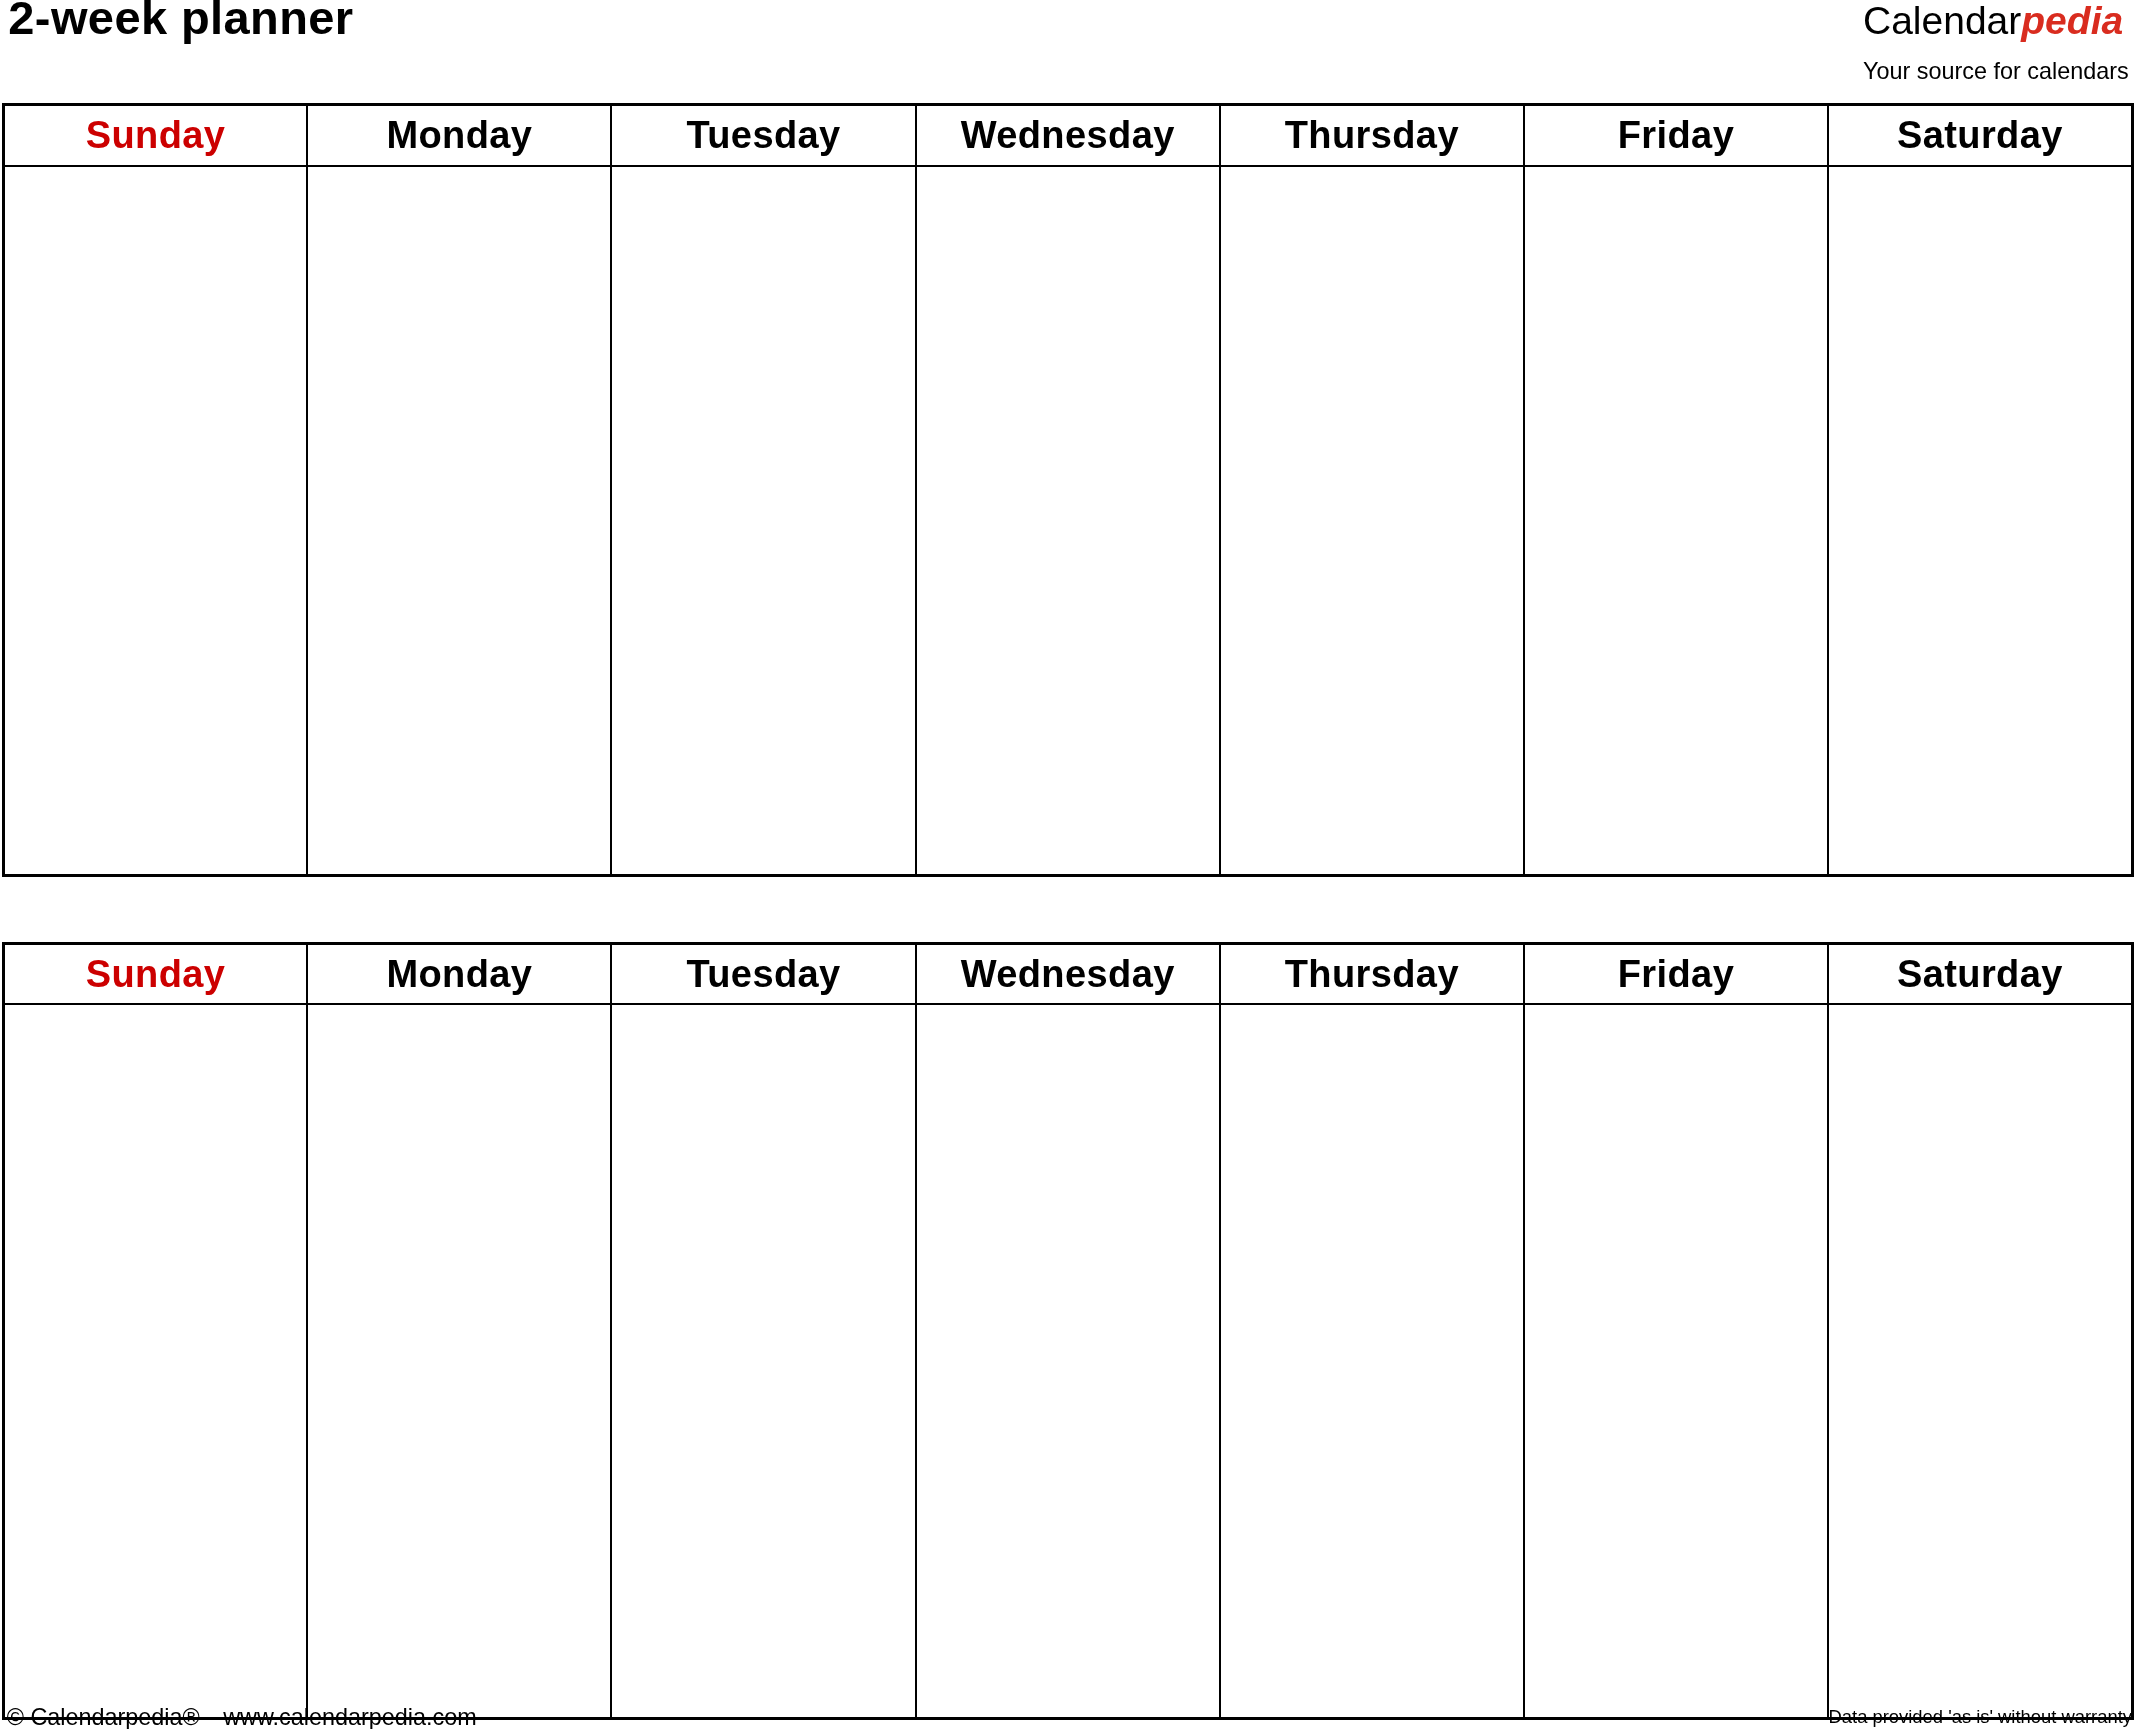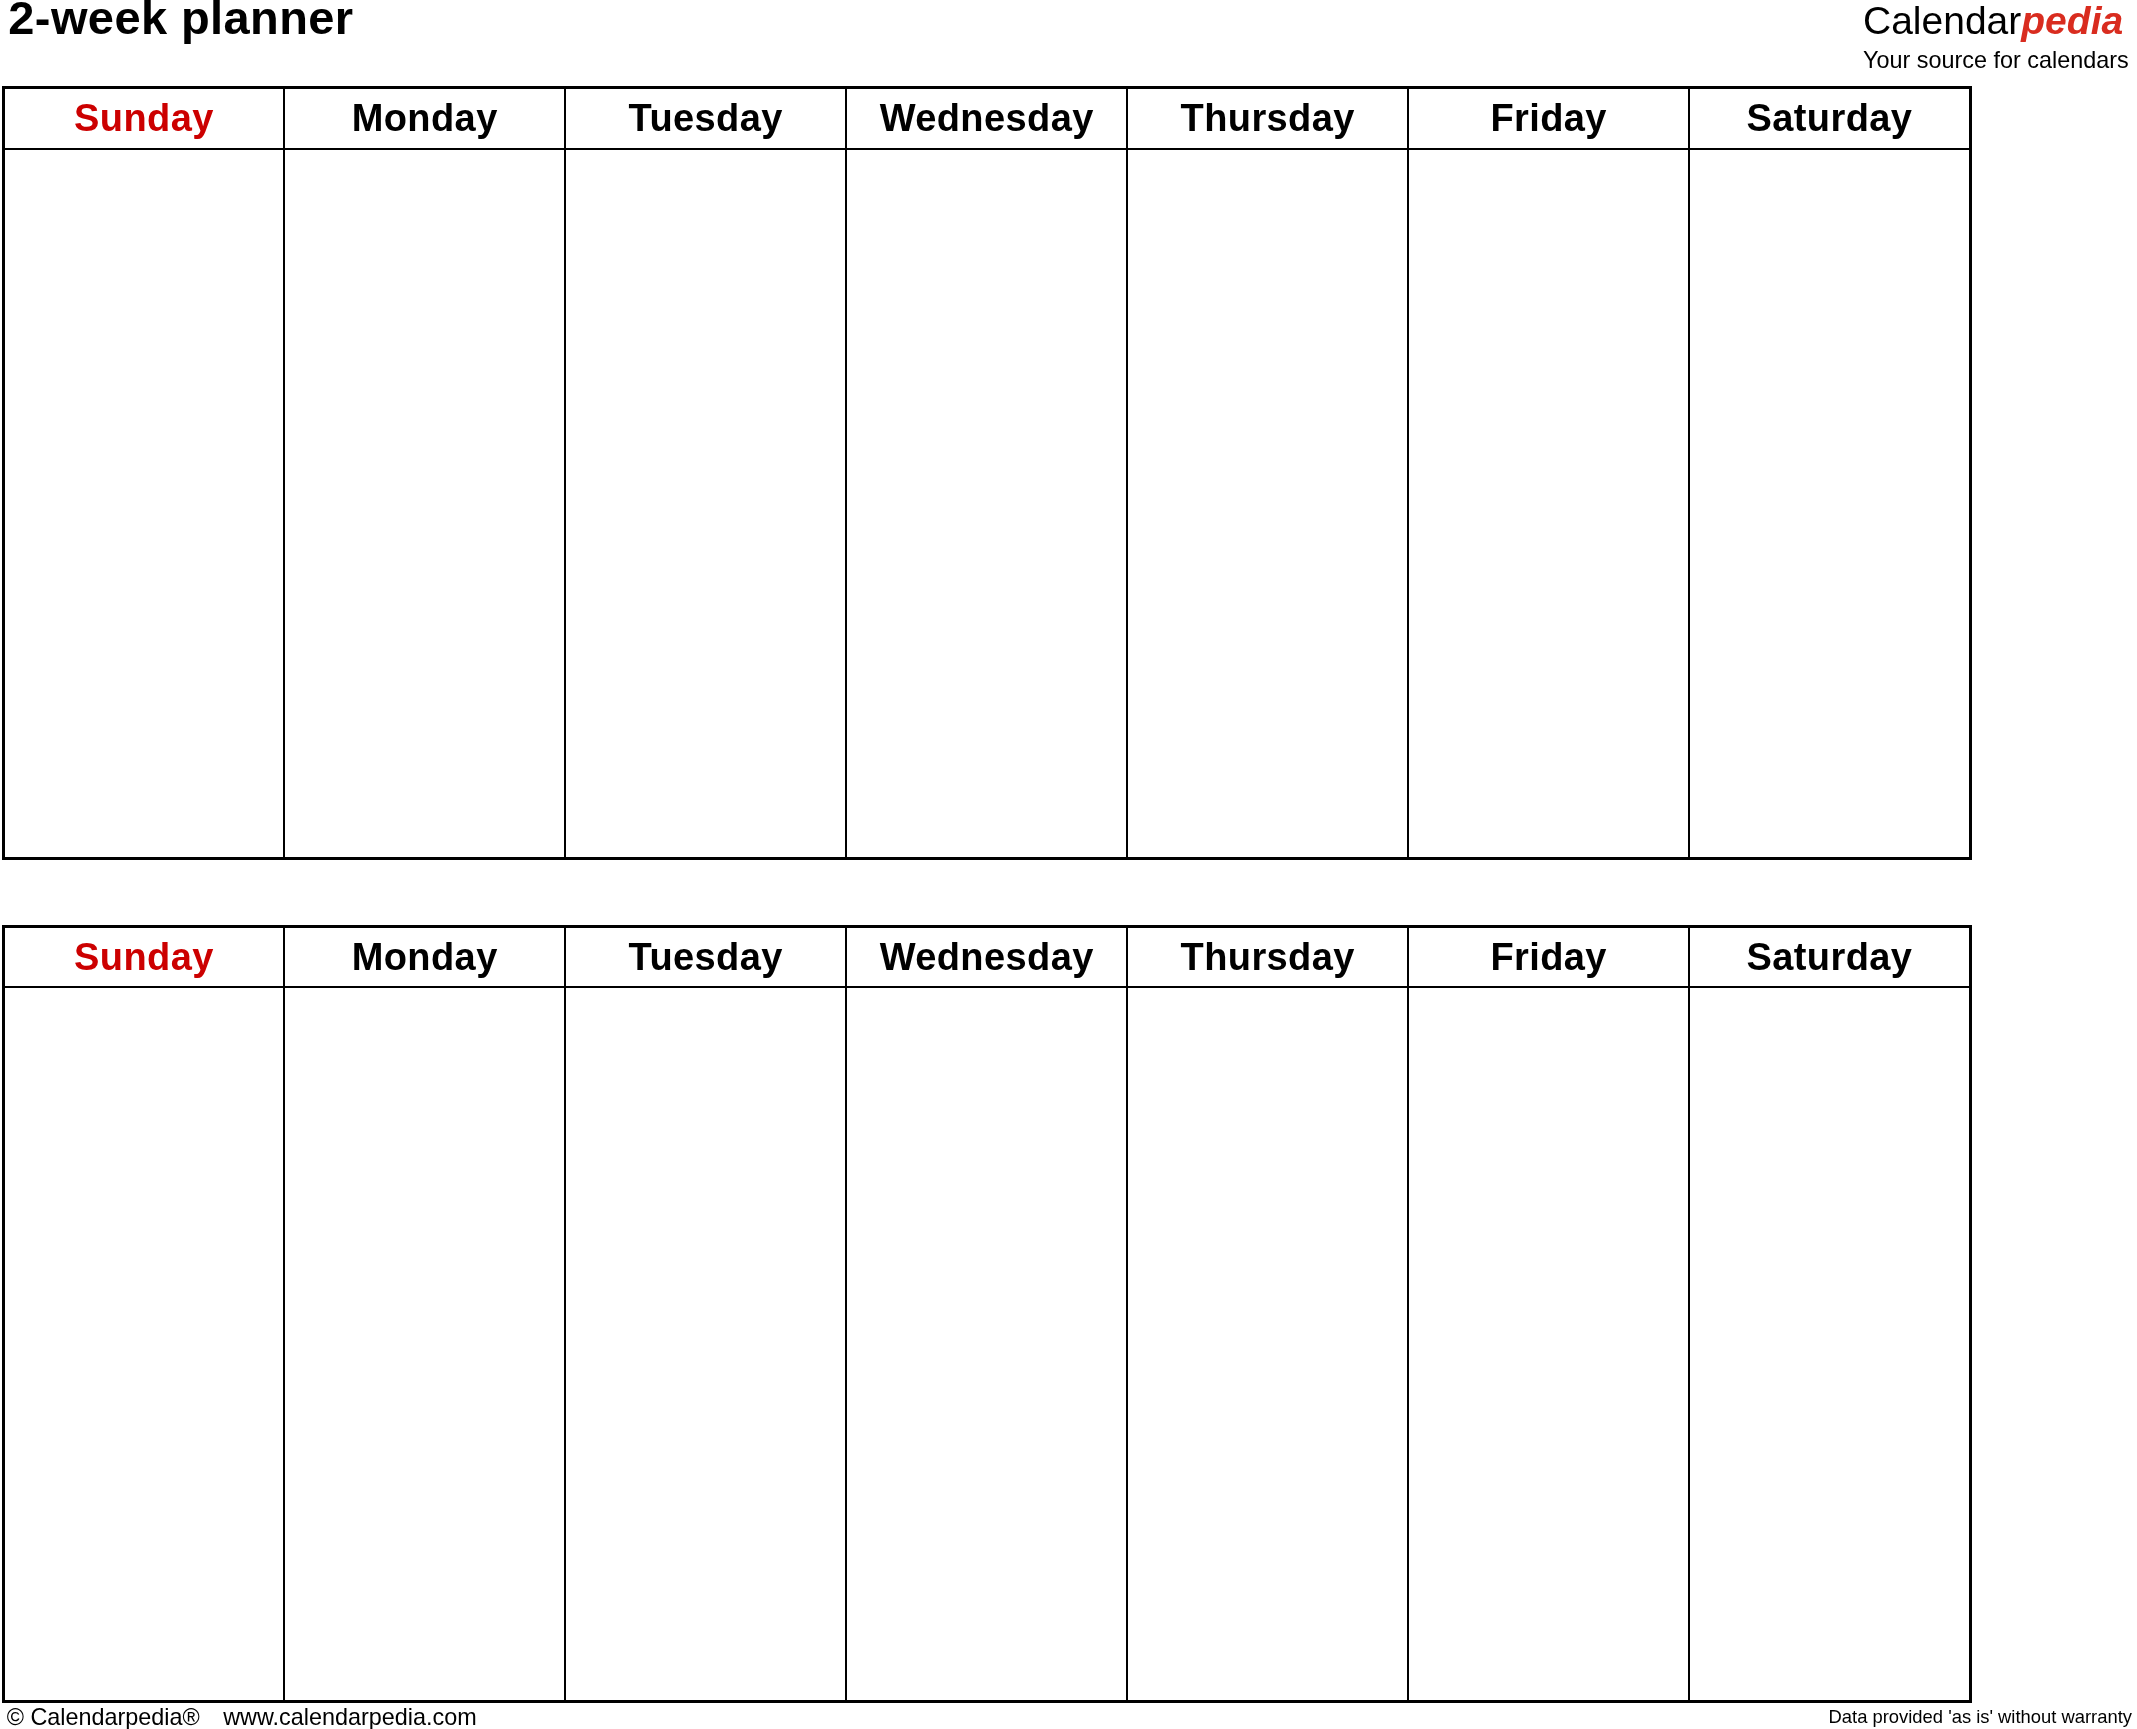--- a/index.html
+++ b/index.html
@@ -42,32 +42,33 @@
     line-height: 1;
   }
   .logo .brand .red {
     color: var(--brand-red, #d92c1f);
     font-weight: bold;
     font-style: italic;
   }
   .logo .tagline {
     font-size: 23.4px;
     line-height: 1;
-    margin-top: 9px;
+    margin-top: 20px;
   }
 
   
   table.week {
     position: absolute;
     left: 1.7px;
-    width: 1970px;
+    width: 2132px;
     table-layout: fixed;
     border-collapse: collapse;
     background: #f0abfc;
     border: 3.3px solid #000000;
+    margin-top: 17px;
   }
   .week1 { top: 86px; }
   .week2 { top: 925px; }
   .week th {
     border: 2.5px solid #000000;
     padding: 0;
     font-size: 38px;
     font-weight: bold;
     text-align: center;
     vertical-align: middle;

